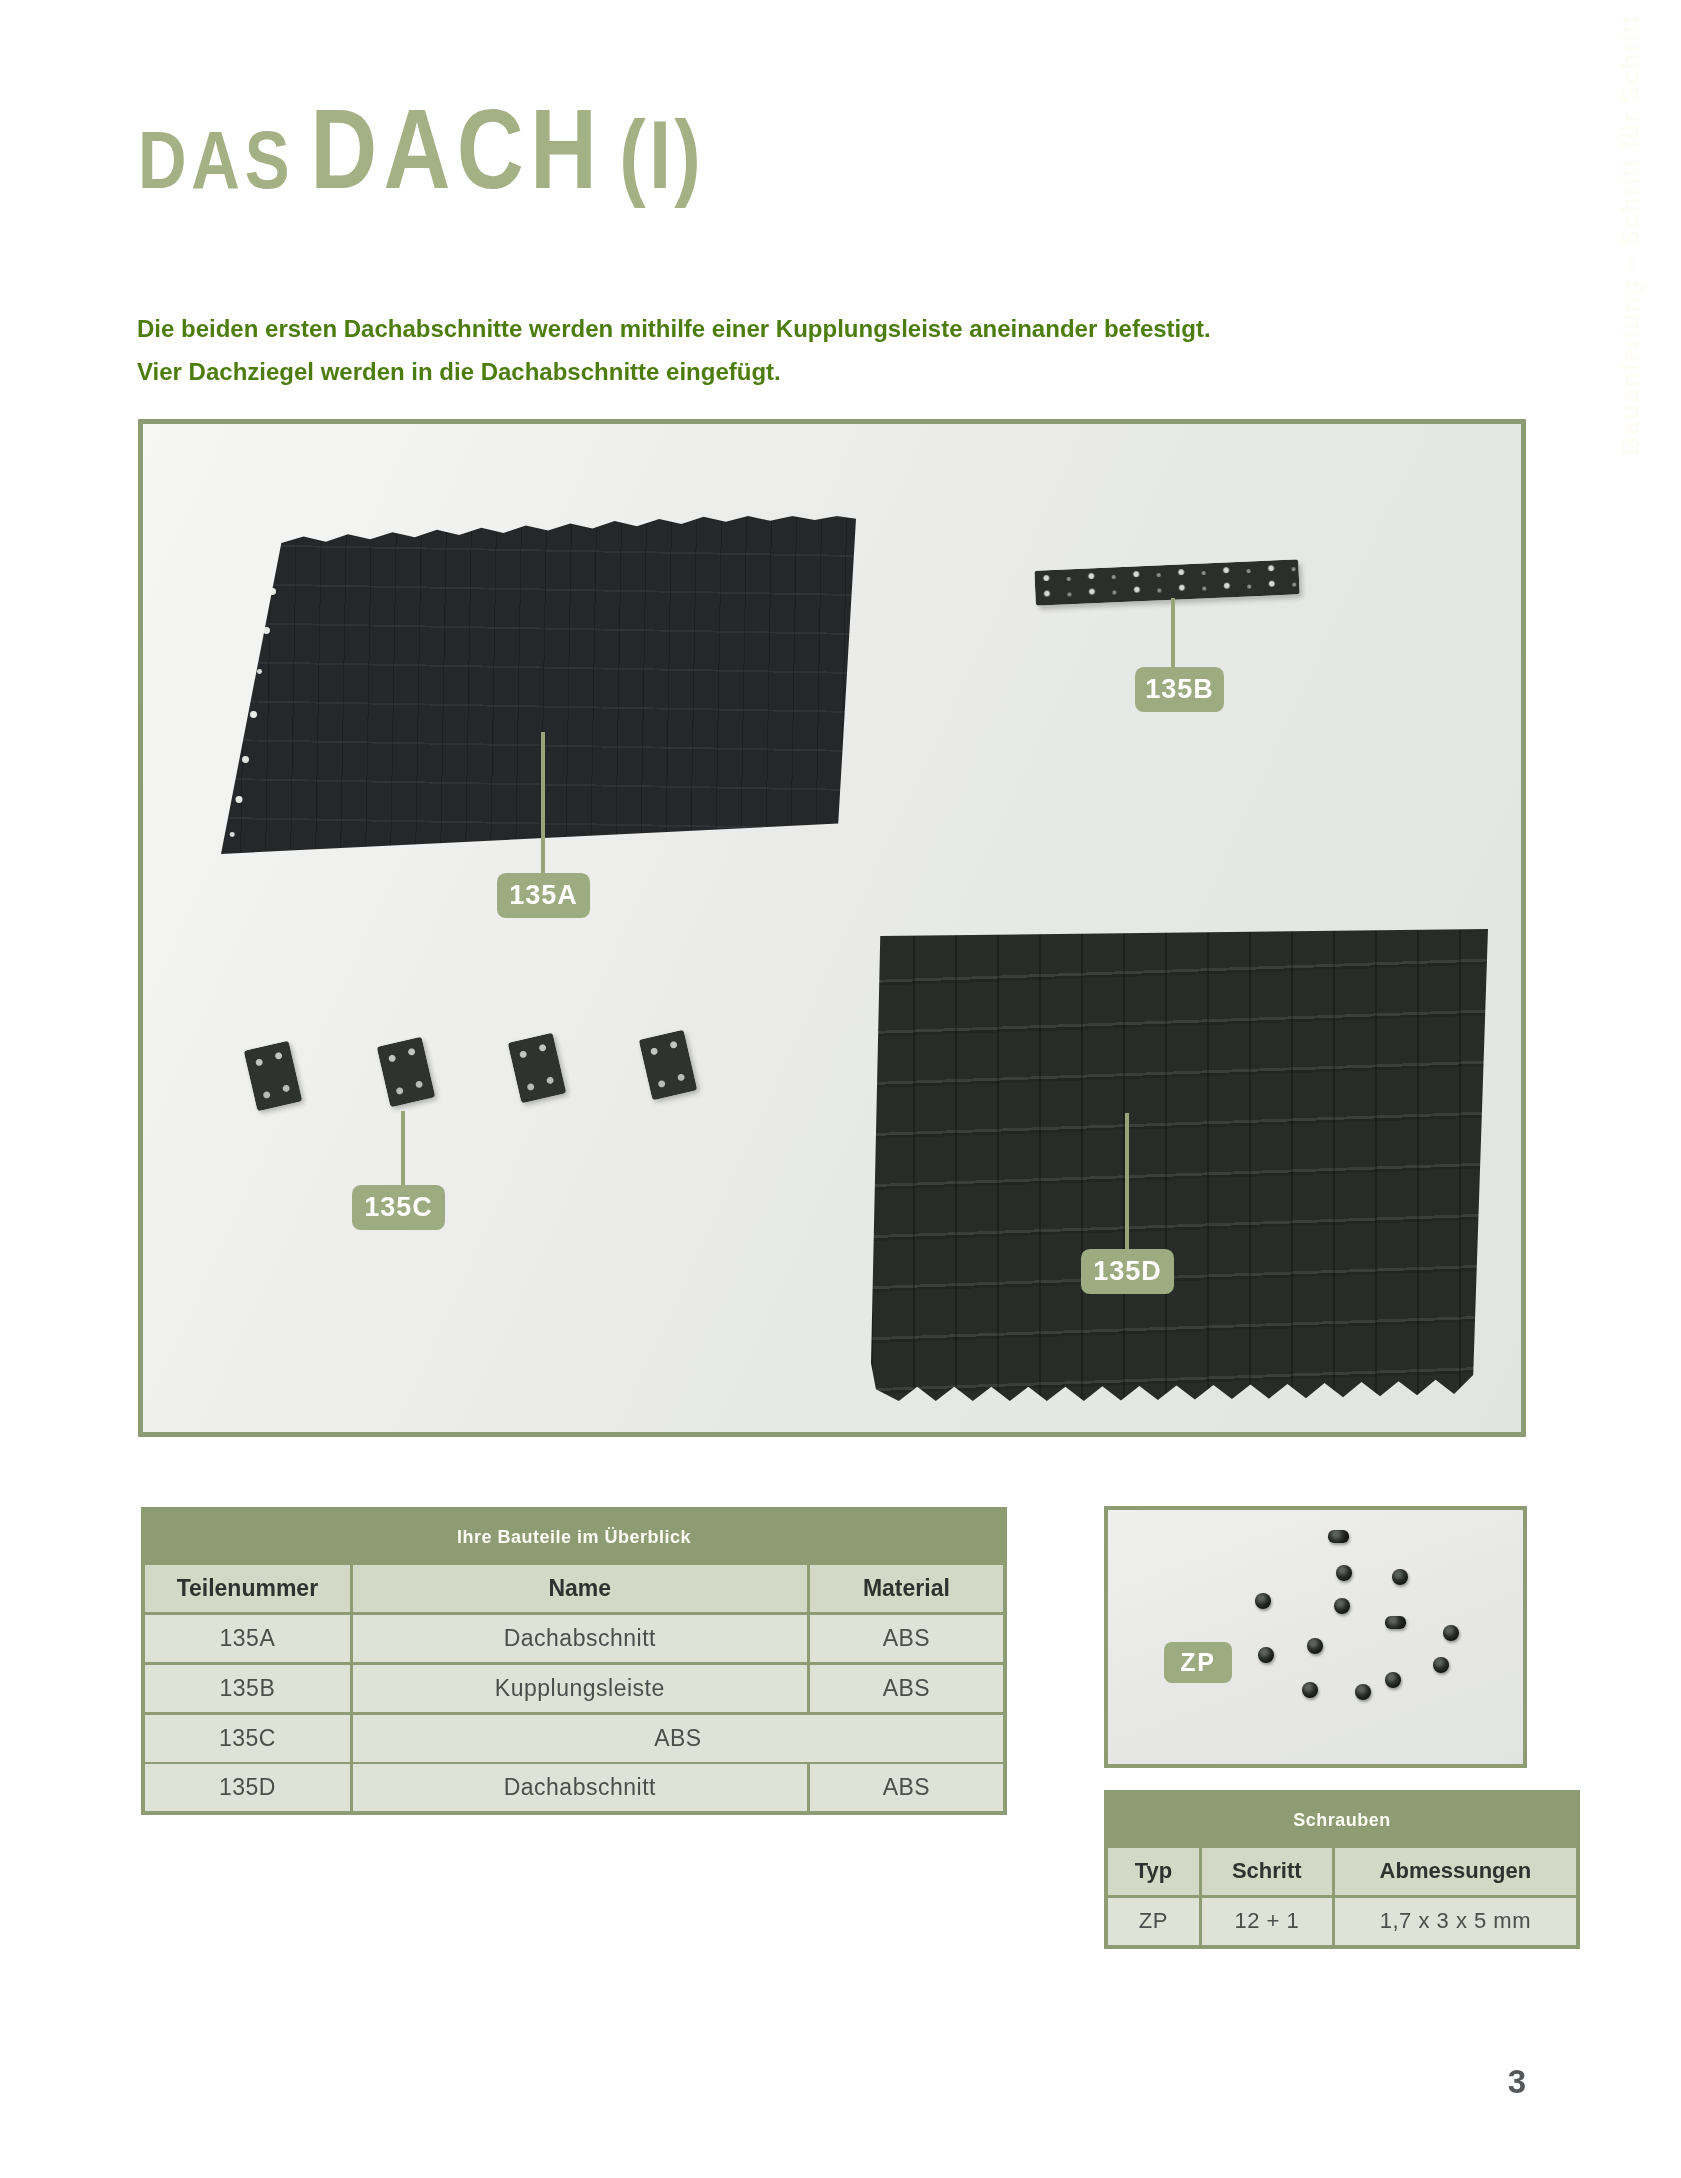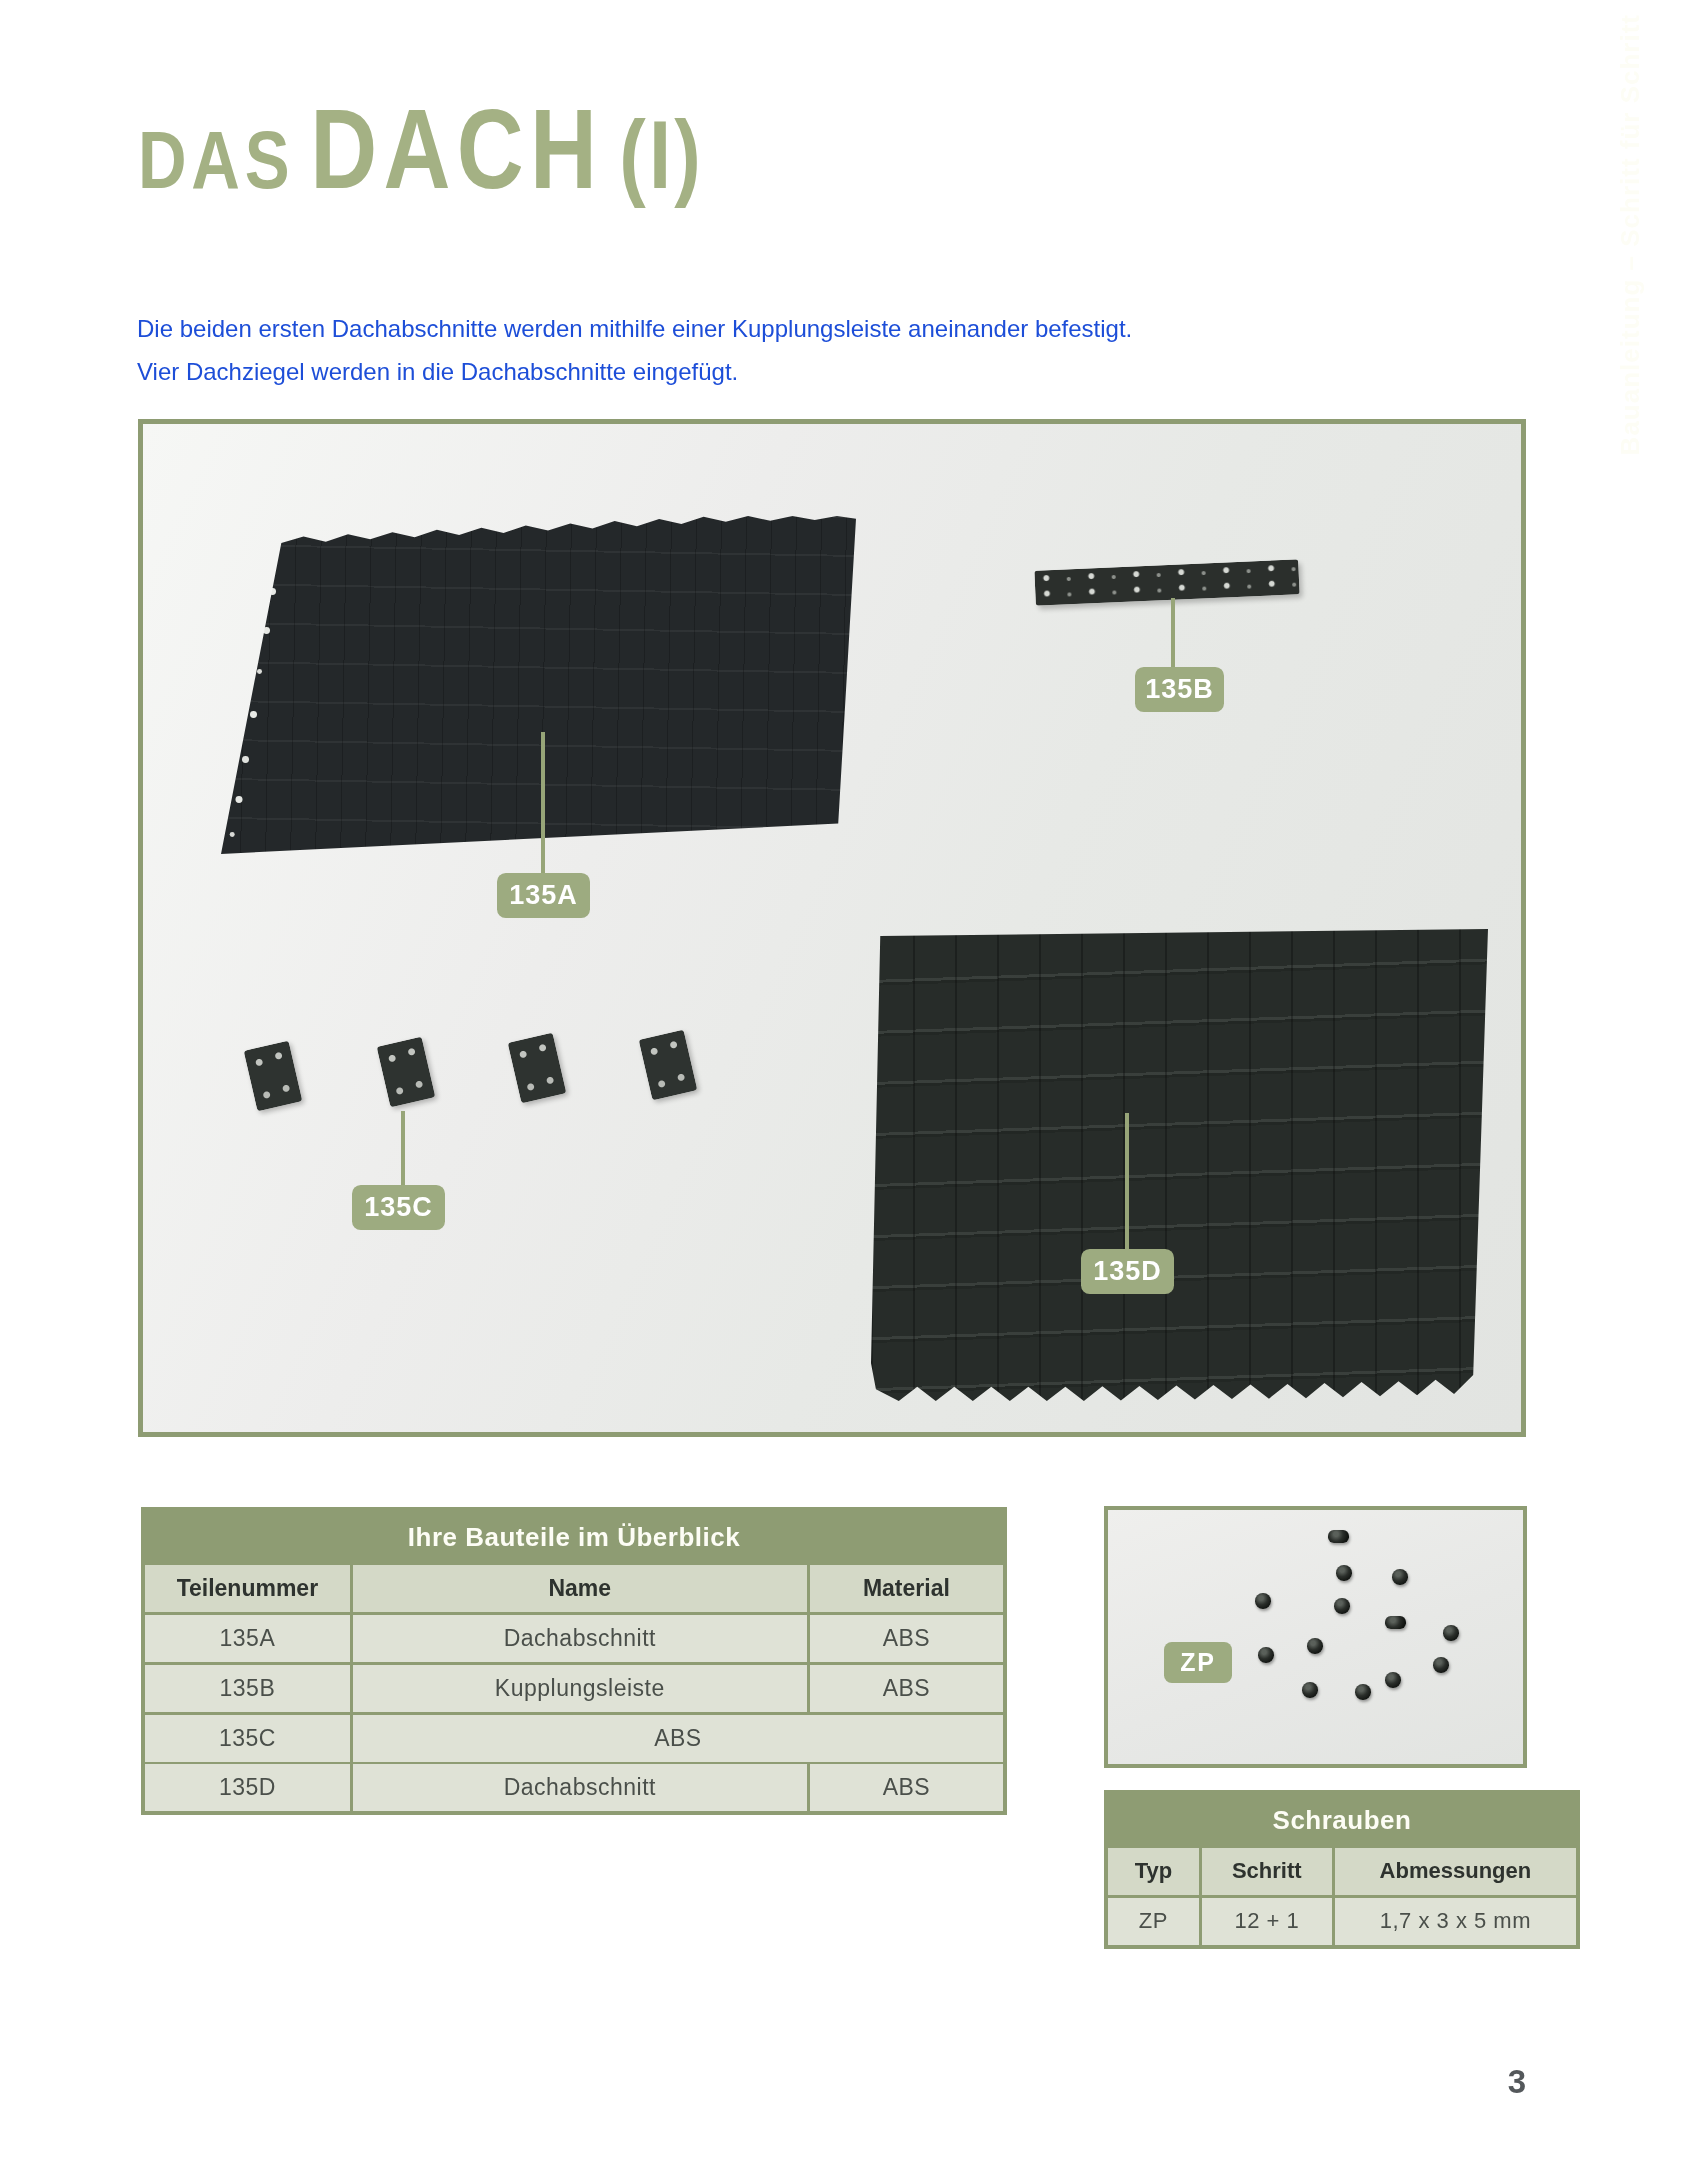--- a/index.html
+++ b/index.html
@@ -14,21 +14,21 @@
 
   
   .title-block{position:absolute;left:138px;top:93px;display:flex;align-items:baseline;
     gap:19.4px;transform:scaleX(0.82);transform-origin:left bottom;color:#a4b184;}
   .title-das{font-size:82px;font-weight:bold;letter-spacing:5.8px;line-height:1;}
   .title-dach{font-size:113px;font-weight:bold;letter-spacing:7.8px;line-height:1;}
   .title-i{font-size:97px;font-weight:bold;letter-spacing:3.9px;line-height:1;}
 
   
   .intro{position:absolute;left:137px;top:307px;width:1164px;
-    font-size:24px;font-weight:normal;color:#1d4ed8;line-height:43px;}
+    font-size:24px;font-weight:bold;color:#4d7c0f;line-height:43px;}
 
   
   .photo-main{position:absolute;left:138px;top:419px;width:1388px;height:1018px;
     box-sizing:border-box;border:5.8px solid #8e9c73;
     background:linear-gradient(115deg,#f6f7f5 0%,#ededec 35%,#e7e9e6 60%,#e2e4e1 100%);}
 
   .part135a{position:absolute;left:78px;top:92px;width:635px;height:338px;
     background-color:#24282a;
     background-image:repeating-linear-gradient(91deg,rgba(0,0,0,0.22) 0 1px,transparent 1px 25px),
                      repeating-linear-gradient(181deg,rgba(255,255,255,0.05) 0 1.9px,transparent 1.9px 39px);
@@ -69,21 +69,21 @@
     filter:drop-shadow(5.8px 7.8px 9.7px rgba(0,0,0,0.18));}
 
   .callout-line{position:absolute;width:3.9px;background:#97a578;}
   .callout-badge{position:absolute;height:45px;background:#9dab80;border-radius:8.7px;
     color:#ffffff;font-weight:bold;font-size:27px;letter-spacing:1px;
     display:flex;align-items:center;justify-content:center;}
 
   
   .parts-table{position:absolute;left:141px;top:1507px;width:866px;
     background:#8e9c73;padding:3.9px;box-sizing:border-box;}
-  .table-title{height:54px;background:#8e9c73;color:#fdfdf5;font-weight:bold;font-size:26px;
+  .table-title{height:54px;background:#8e9c73;color:#fdfdf5;font-weight:bold;font-size:18px;
     display:flex;align-items:center;justify-content:center;letter-spacing:0.5px;}
   .t-row{display:flex;}
   .t-row + .t-row{margin-top:2.9px;}
   .t-cell{display:flex;align-items:center;justify-content:center;height:47px;box-sizing:border-box;}
   .t-cell + .t-cell{margin-left:2.9px;}
   .parts-table .c1{width:205px;}
   .parts-table .c2{width:454px;}
   .parts-table .c3{flex:1;}
   .t-head .t-cell{background:#d4d9c7;font-weight:bold;font-size:23px;color:#2e332f;}
   .t-data .t-cell{background:#dfe2d6;font-size:23px;color:#4a4f4a;letter-spacing:0.5px;}

